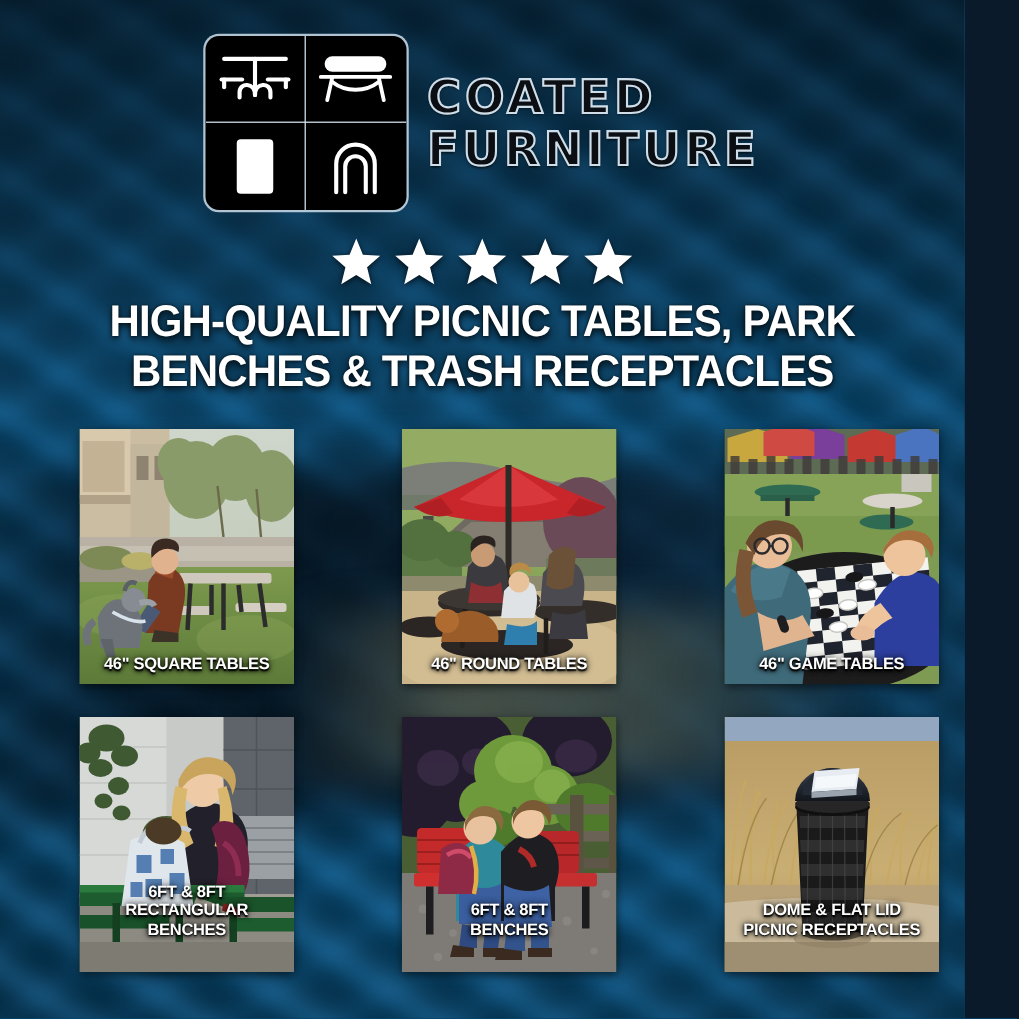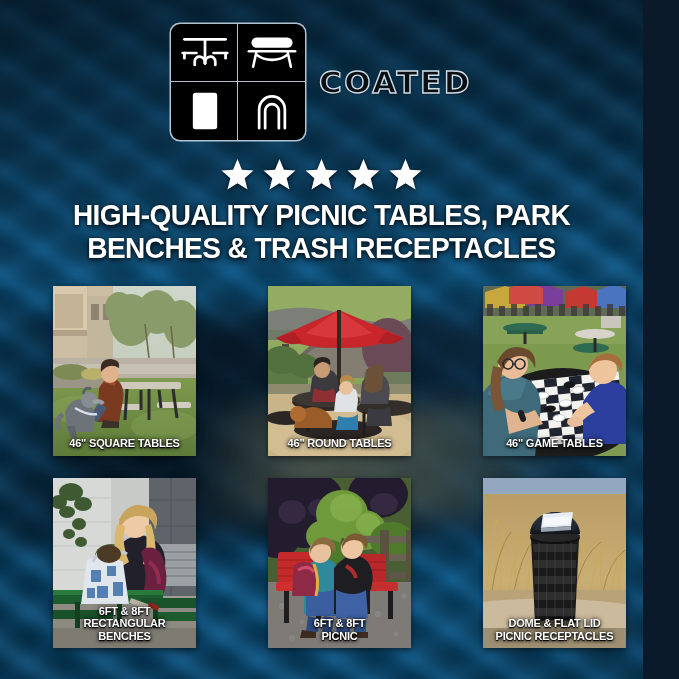--- a/index.html
+++ b/index.html
@@ -146,21 +146,21 @@
     color:#fff;
     font-family:"Liberation Sans", sans-serif;
     font-weight:bold;
     font-size:11px;
     line-height:12.5px;
     letter-spacing:-0.2px;
     text-shadow:0 1px 3px rgba(0,0,0,.95), 0 0 5px rgba(0,0,0,.9), 0 1px 1px rgba(0,0,0,1);
     padding:0 3px;
   }
   .caption .cap-line{display:block;}
-  .caption.two-line{bottom:6px;}
+  .caption.two-line{bottom:22px;}
 </style>
 </head>
 <body>
 
 <div class="banner">
 
   <div class="bg-layer">
     <div class="bg-base"></div>
     <div class="bg-mesh"></div>
     <div class="bg-mesh2"></div>
@@ -215,20 +215,21 @@
               <path d="M17 48 L17 26 A15 15 0 0 1 47 26 L47 48"></path>
               <path d="M24 48 L24 28 A8 8 0 0 1 40 28 L40 48"></path>
             </g>
           </svg>
         </div>
 
       </div>
 
       <div class="logo-text">
         <span class="logo-line">COATED</span>
+        <span class="logo-line">FURNITURE</span>
       </div>
 
     </div>
 
     <div class="stars">
       <span class="star">
           <svg viewBox="0 0 32 32" width="33" height="33">
             <polygon points="16,1 20.3,11.4 31.5,12.2 23,19.6 25.7,30.6 16,24.6 6.3,30.6 9,19.6 0.5,12.2 11.7,11.4" fill="#ffffff"></polygon>
           </svg>
         </span>
@@ -734,21 +735,21 @@
               <path d="M70 140 l12 2 l0 14 l-14 0z" fill="#32538c"></path>
               <path d="M86 140 l12 0 l0 14 l-12 0z" fill="#32538c"></path>
               <path d="M64 154 l16 2 l0 6 l-18 0z" fill="#3a2a20"></path>
               <path d="M84 154 l16 0 l0 6 l-16 0z" fill="#3a2a20"></path>
               <path d="M78 88 q8 4 10 12" stroke="#b02a2a" stroke-width="4" fill="none"></path>
             </g>
           </svg>
         </div>
         <div class="caption two-line">
           <span class="cap-line">6FT &amp; 8FT</span>
-          <span class="cap-line">PICNIC</span>
+          <span class="cap-line">BENCHES</span>
         </div>
       </div>
 
       <div class="tile">
         <div class="photo">
           <svg viewBox="0 0 143 170" preserveAspectRatio="none">
             <defs>
               <linearGradient id="p6bg" x1="0" y1="0" x2="0" y2="1">
                 <stop offset="0" stop-color="#b79a62"></stop>
                   <stop offset="0.6" stop-color="#c9ae74"></stop>

